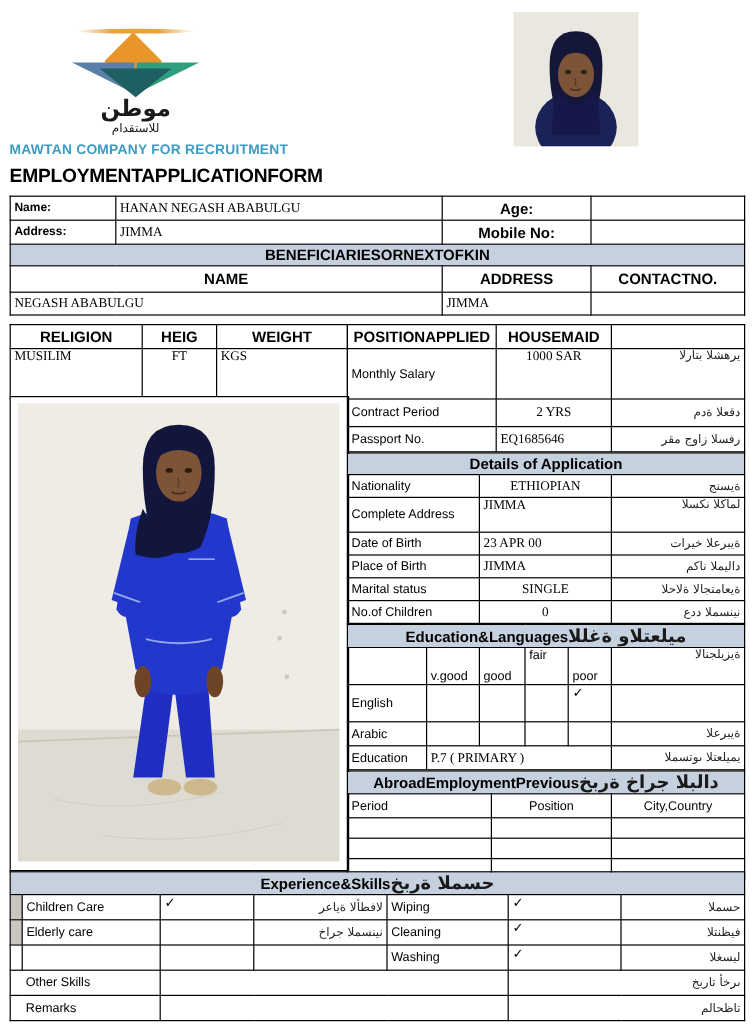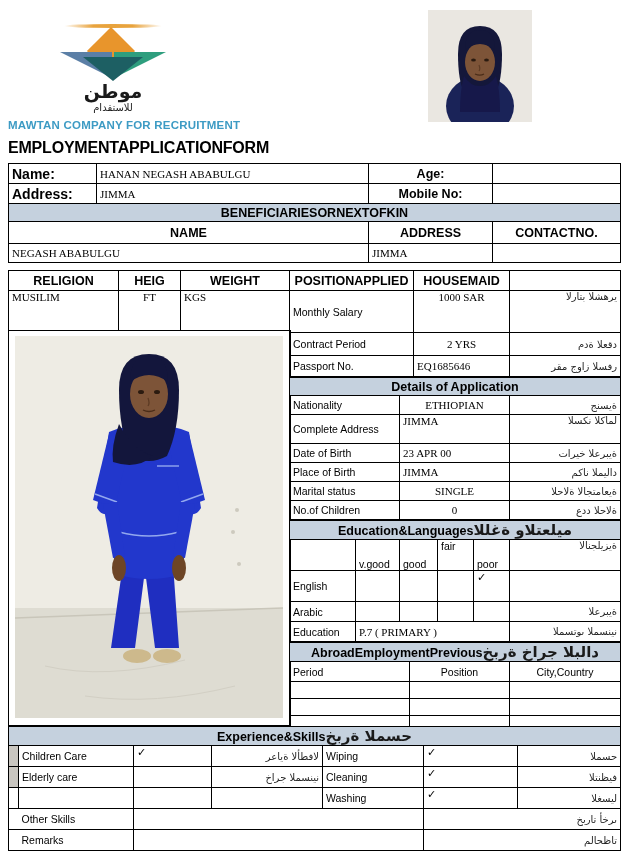--- a/index.html
+++ b/index.html
@@ -103,21 +103,21 @@
     overflow: hidden;
     white-space: nowrap;
   }
   .bandhead {
     background: #c5d1de;
     text-align: center;
     font-weight: bold;
     font-size: 12.5px;
     height: 17px;
   }
-  .lblbold { font-weight: bold; font-size: 14px; }
+  .lblbold { font-weight: bold; font-size: 10px; }
   .ctr { text-align: center; margin-top: 20px; }
   .bold-ctr { font-weight: bold; text-align: center; font-size: 12.5px; }
   .serif {
     font-family: "Liberation Serif", serif;
     font-size: 11px;
   }
   .serif-ctr {
     font-family: "Liberation Serif", serif;
     font-size: 11px; text-align: center;
   }
@@ -359,21 +359,21 @@
           <td class="ar">مكان الميلاد</td>
         </tr>
         <tr>
           <td style="height:18px">Marital status</td>
           <td class="serif-ctr">SINGLE</td>
           <td class="ar">الحالة الاجتماعية</td>
         </tr>
         <tr>
           <td style="height:18px">No.of Children</td>
           <td class="serif-ctr">0</td>
-          <td class="ar">عدد الحالة</td>
+          <td class="ar">عدد المسنين</td>
         </tr>
       </tbody>
     </table>
 
     <table style="width:331px">
       <colgroup>
         <col style="width:66px">
           <col style="width:44px">
           <col style="width:38px">
         <col style="width:36px">
@@ -406,21 +406,21 @@
           <td style="height:19px">Arabic</td>
           <td></td>
           <td></td>
           <td></td>
           <td></td>
           <td class="ar">العربية</td>
         </tr>
         <tr>
           <td style="height:19px">Education</td>
           <td class="serif" colspan="4">P.7 ( PRIMARY )</td>
-          <td class="ar">المستوى المسنين</td>
+          <td class="ar">المستوى التعليمي</td>
         </tr>
       </tbody>
     </table>
 
     <table style="width:331px">
       <colgroup>
           <col style="width:120px">
           <col style="width:100px">
           <col style="width:111px">
         </colgroup>

